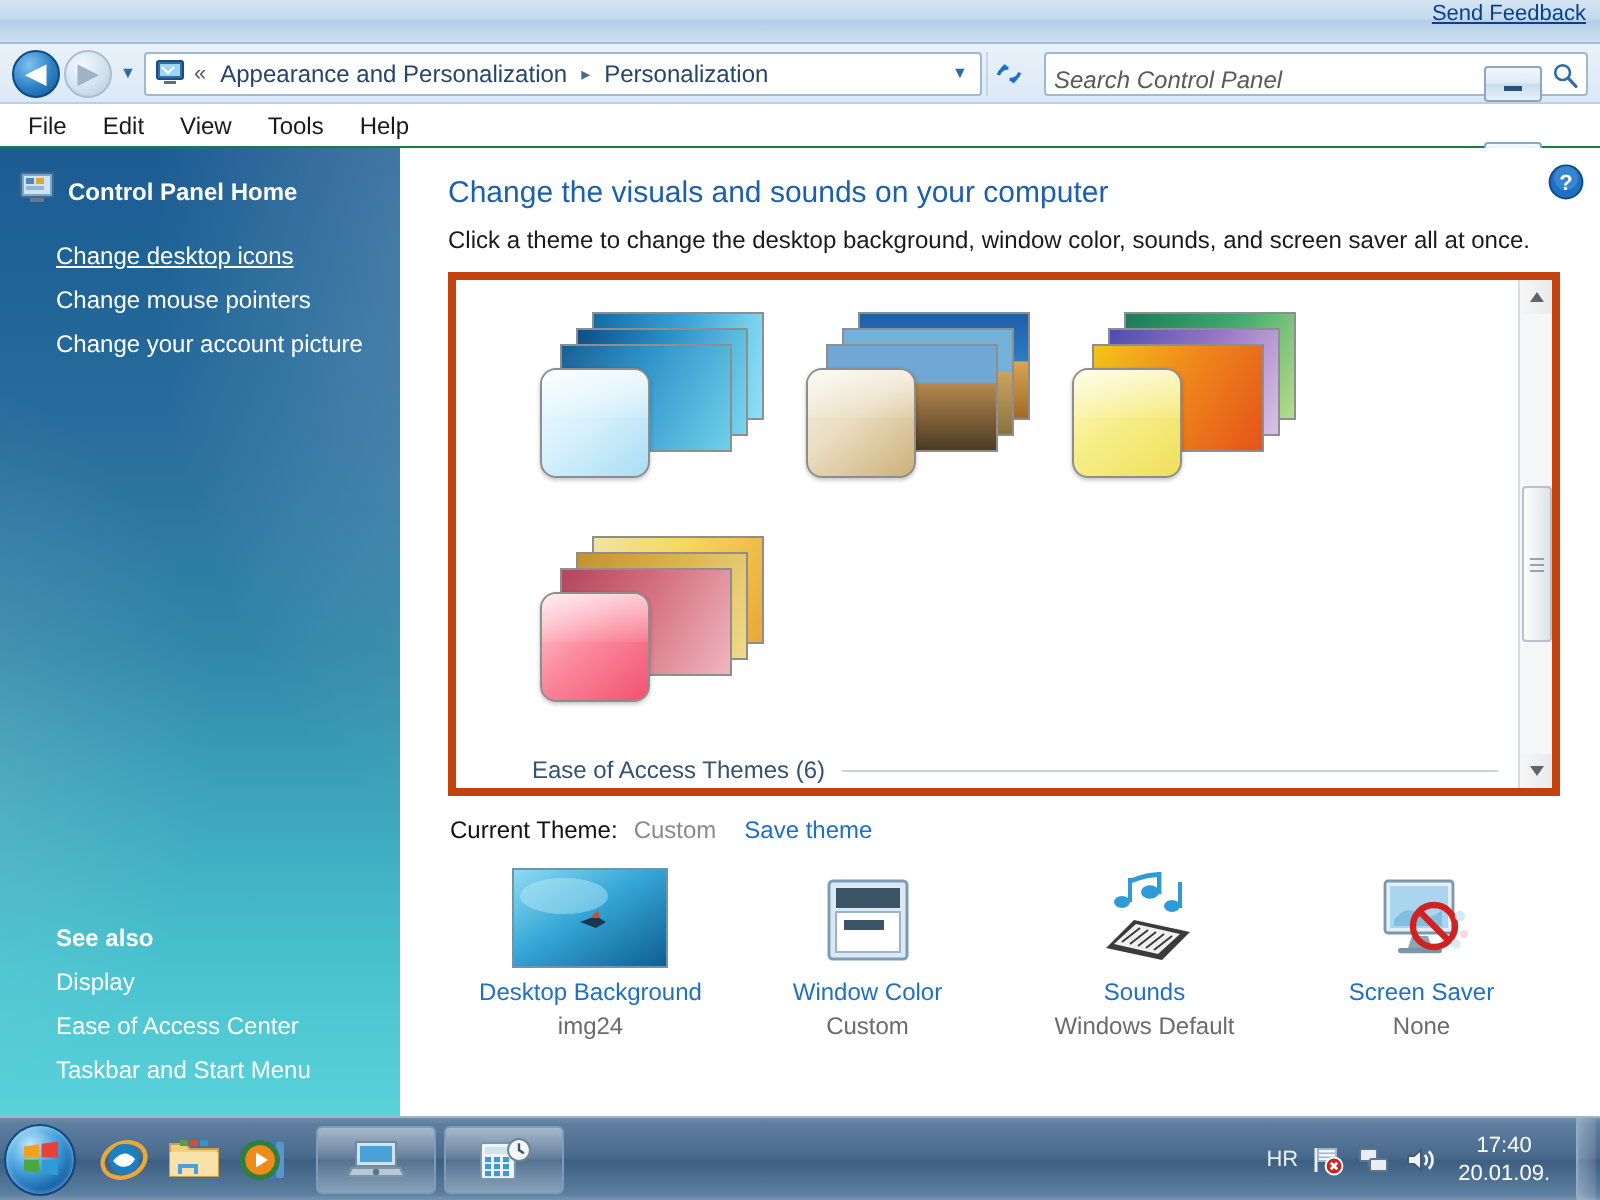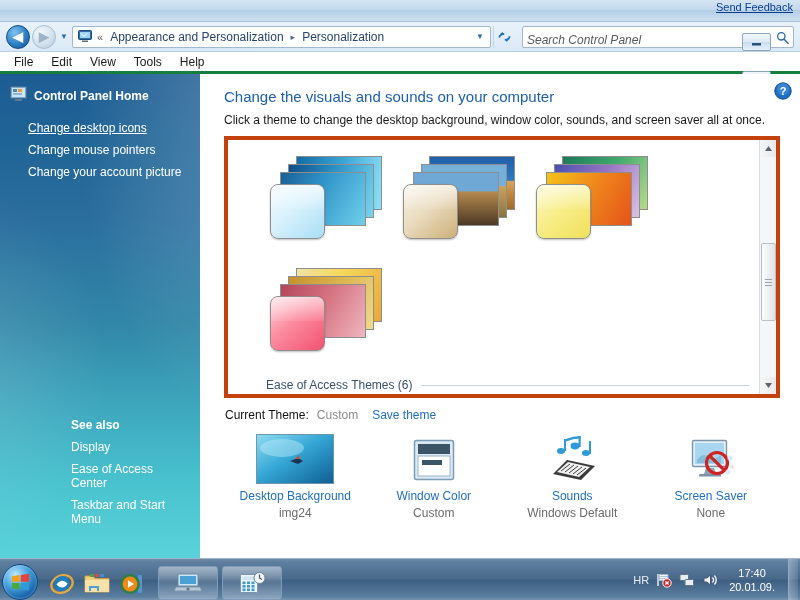--- a/index.html
+++ b/index.html
@@ -115,21 +115,21 @@
     flex: 1; border: none; outline: none; font-size: 12px;
     font-family: "Liberation Sans", sans-serif;
     font-style: italic; color: #4a4a4a; background: transparent;
   }
   .searchbox input::placeholder { color: #5a5a5a; font-style: italic; opacity: 1; }
 
   
   .menubar {
     height: 22px; display: flex; align-items: center; padding-left: 6px;
     background: #ffffff; gap: 2px;
-    border-bottom: 3px solid #15803d;
+    border-bottom: 1px solid #15803d;
   }
   .menuitem {
     font-size: 12px; color: #1a1a1a; padding: 2px 8px; cursor: pointer; border-radius: 2px;
   }
 
   
   .wbody { display: flex; height: 484px; position: relative; }
 
   
   .sidebar {
@@ -152,21 +152,21 @@
     position: relative; z-index: 2;
   }
   .sb-home-label { font-size: 12px; color: #ffffff; font-weight: bold; }
   .sb-link {
     display: block; font-size: 12px; color: #ffffff;
     padding: 4px 10px 4px 28px; cursor: pointer;
     position: relative; z-index: 2; text-decoration: none;
   }
   .sb-link.active { text-decoration: underline; }
   .sb-seealso {
-    position: absolute; left: 0; bottom: 28px; width: 100%; z-index: 2; padding-left: 43px;
+    position: absolute; left: 0; bottom: 12px; width: 100%; z-index: 2;
   }
   .sb-seealso-title {
     font-size: 12px; font-weight: bold; color: #ffffff; padding: 0 10px 4px 28px;
   }
 
   
   .content {
     flex: 1; background: #ffffff; position: relative;
     padding: 14px 20px 0 24px; overflow: hidden;
   }
@@ -260,21 +260,21 @@
     margin-bottom: 5px;
   }
   .setting-name { font-size: 12px; color: #1f6fc4; }
   .setting-value { font-size: 12px; color: #6b6b6b; margin-top: 3px; }
 
   
   .taskbar {
     position: absolute; left: 0; bottom: 0; width: 800px; height: 42px;
     background: linear-gradient(to bottom, #6f8ba8 0%, #5d7e9e 8%, #49698b 48%, #3d5f82 52%, #5b7e9f 92%, #7693ae 100%);
     border-top: 1px solid #9db6cd;
-    display: flex; align-items: flex-end;
+    display: flex; align-items: center;
   }
   .start-orb {
     width: 36px; height: 36px; margin-left: 2px; border-radius: 50%; flex: none;
     background: radial-gradient(circle at 36% 28%, #bfe6fb 0%, #4aa6e0 38%, #1462a8 72%, #0b3f78 100%);
     border: 1px solid #0d4a84;
     box-shadow: 0 0 3px rgba(255,255,255,.55) inset;
     display: flex; align-items: center; justify-content: center;
     cursor: pointer;
   }
   .ql { display: flex; align-items: center; gap: 3px; margin-left: 8px; }

